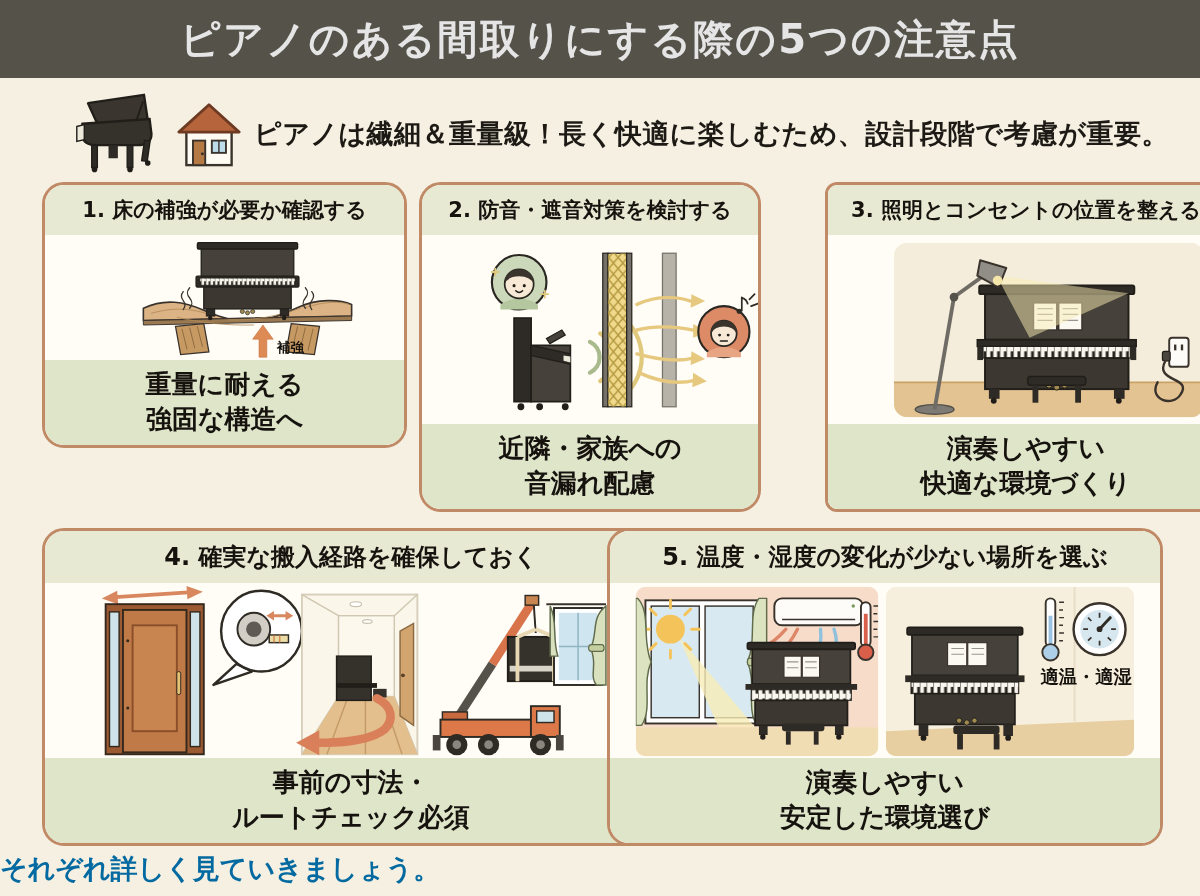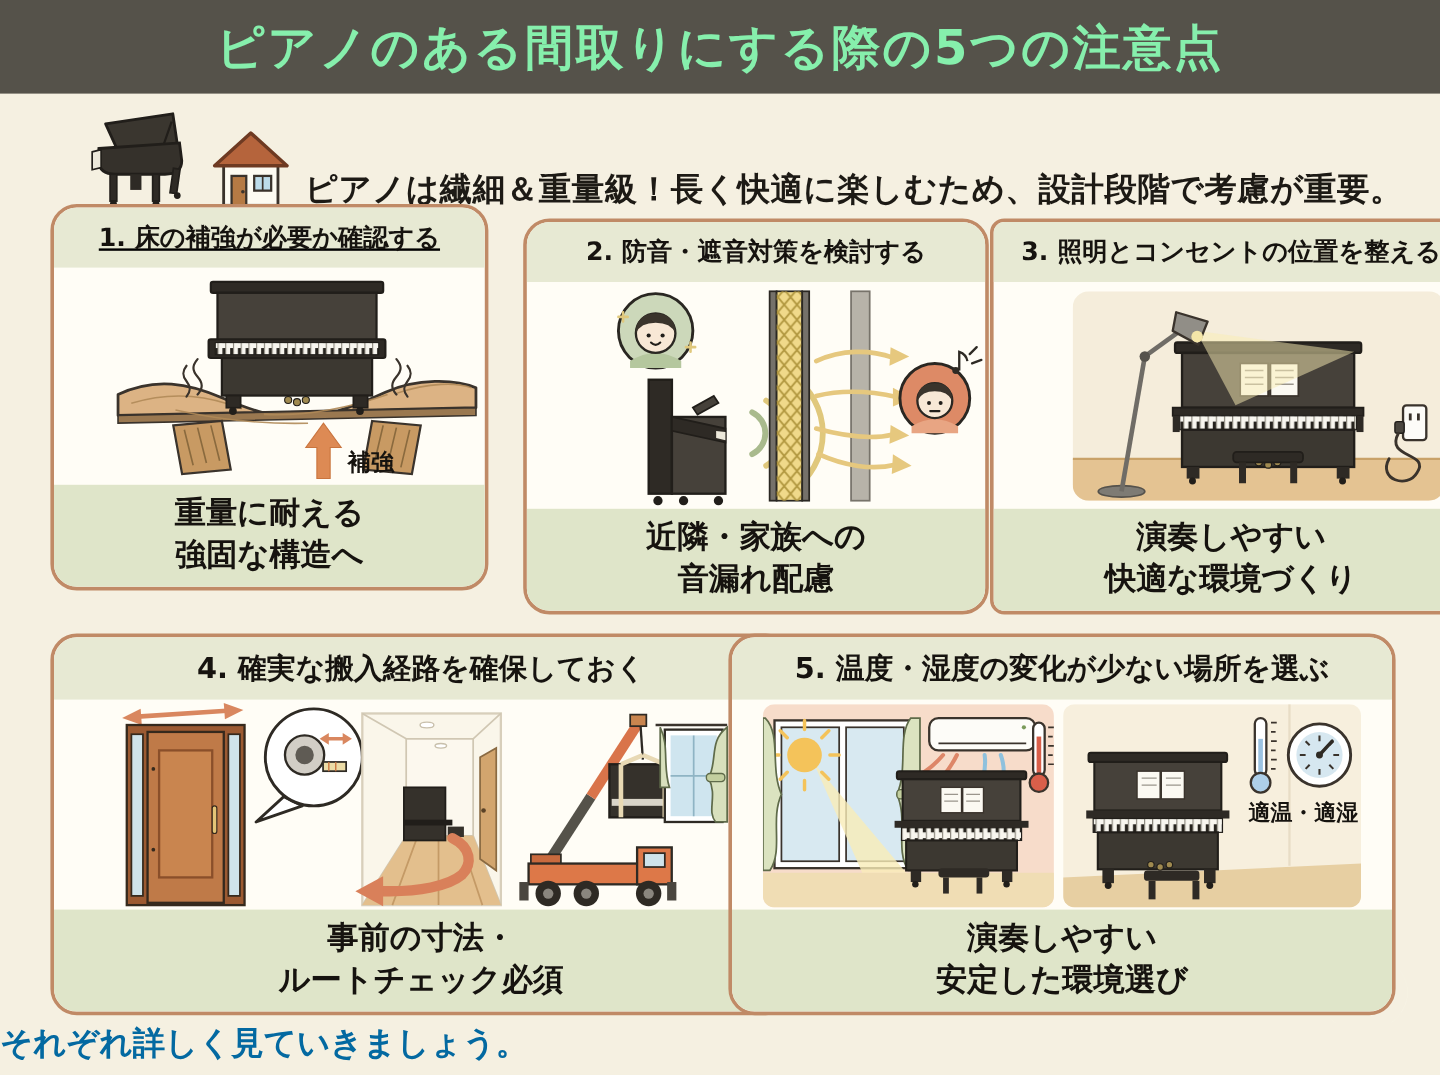--- a/index.html
+++ b/index.html
@@ -5,28 +5,28 @@
   :root{
     --title-bar:#55524a; --page-bg:#f5f0e1; --card-border:#c08a66;
     --card-header-bg:#e7e9d3; --card-caption-bg:#dfe5c9;
   }
   *{box-sizing:border-box;}
   html,body{margin:0;padding:0;background:#e9e5d8;}
   .stage{position:relative;width:1200px;height:896px;background:var(--page-bg);
     font-family:"DejaVu Sans","Liberation Sans",sans-serif;overflow:hidden;}
   .titlebar{position:absolute;top:0;left:0;right:0;height:78px;background:var(--title-bar);
     display:flex;align-items:center;justify-content:center;}
-  .titlebar h1{margin:0;color:#86efac;font-size:40px;font-weight:bold;letter-spacing:2px;}
+  .titlebar h1{margin:0;color:#e5e5e5;font-size:40px;font-weight:bold;letter-spacing:2px;}
   .subtitle-row{position:absolute;top:92px;left:68px;right:30px;height:84px;
-    display:flex;align-items:flex-end;gap:12px;}
+    display:flex;align-items:center;gap:12px;}
   .subtitle-text{font-size:27px;font-weight:bold;color:#1d1a15;letter-spacing:.5px;white-space:nowrap;}
   .card{position:absolute;background:#fffdf6;border:3px solid var(--card-border);
     border-radius:22px;overflow:hidden;}
-  .c1{left:42px;top:170px;width:365px;height:322px;text-decoration:underline;}
-  .c2{left:436px;top:182px;width:388px;height:330px;}
+  .c1{left:42px;top:182px;width:365px;height:266px;}
+  .c2{left:419px;top:182px;width:342px;height:330px;}
   .c3{left:825px;top:182px;width:402px;height:330px;border-radius:12px;}
   .c4{left:42px;top:528px;width:618px;height:318px;}
   .c5{left:607px;top:528px;width:556px;height:318px;}
   .card-header{height:50px;background:var(--card-header-bg);display:flex;align-items:center;
     justify-content:center;font-weight:bold;color:#16130f;white-space:nowrap;}
   .c1 .card-header,.c2 .card-header,.c3 .card-header{font-size:21px;}
   .c4 .card-header,.c5 .card-header{font-size:24px;height:52px;}
   .illus{position:absolute;left:0;right:0;}
   .c1 .illus,.c2 .illus,.c3 .illus{top:50px;bottom:84px;padding-left:46px;}
   .c4 .illus,.c5 .illus{top:52px;bottom:82px;}

